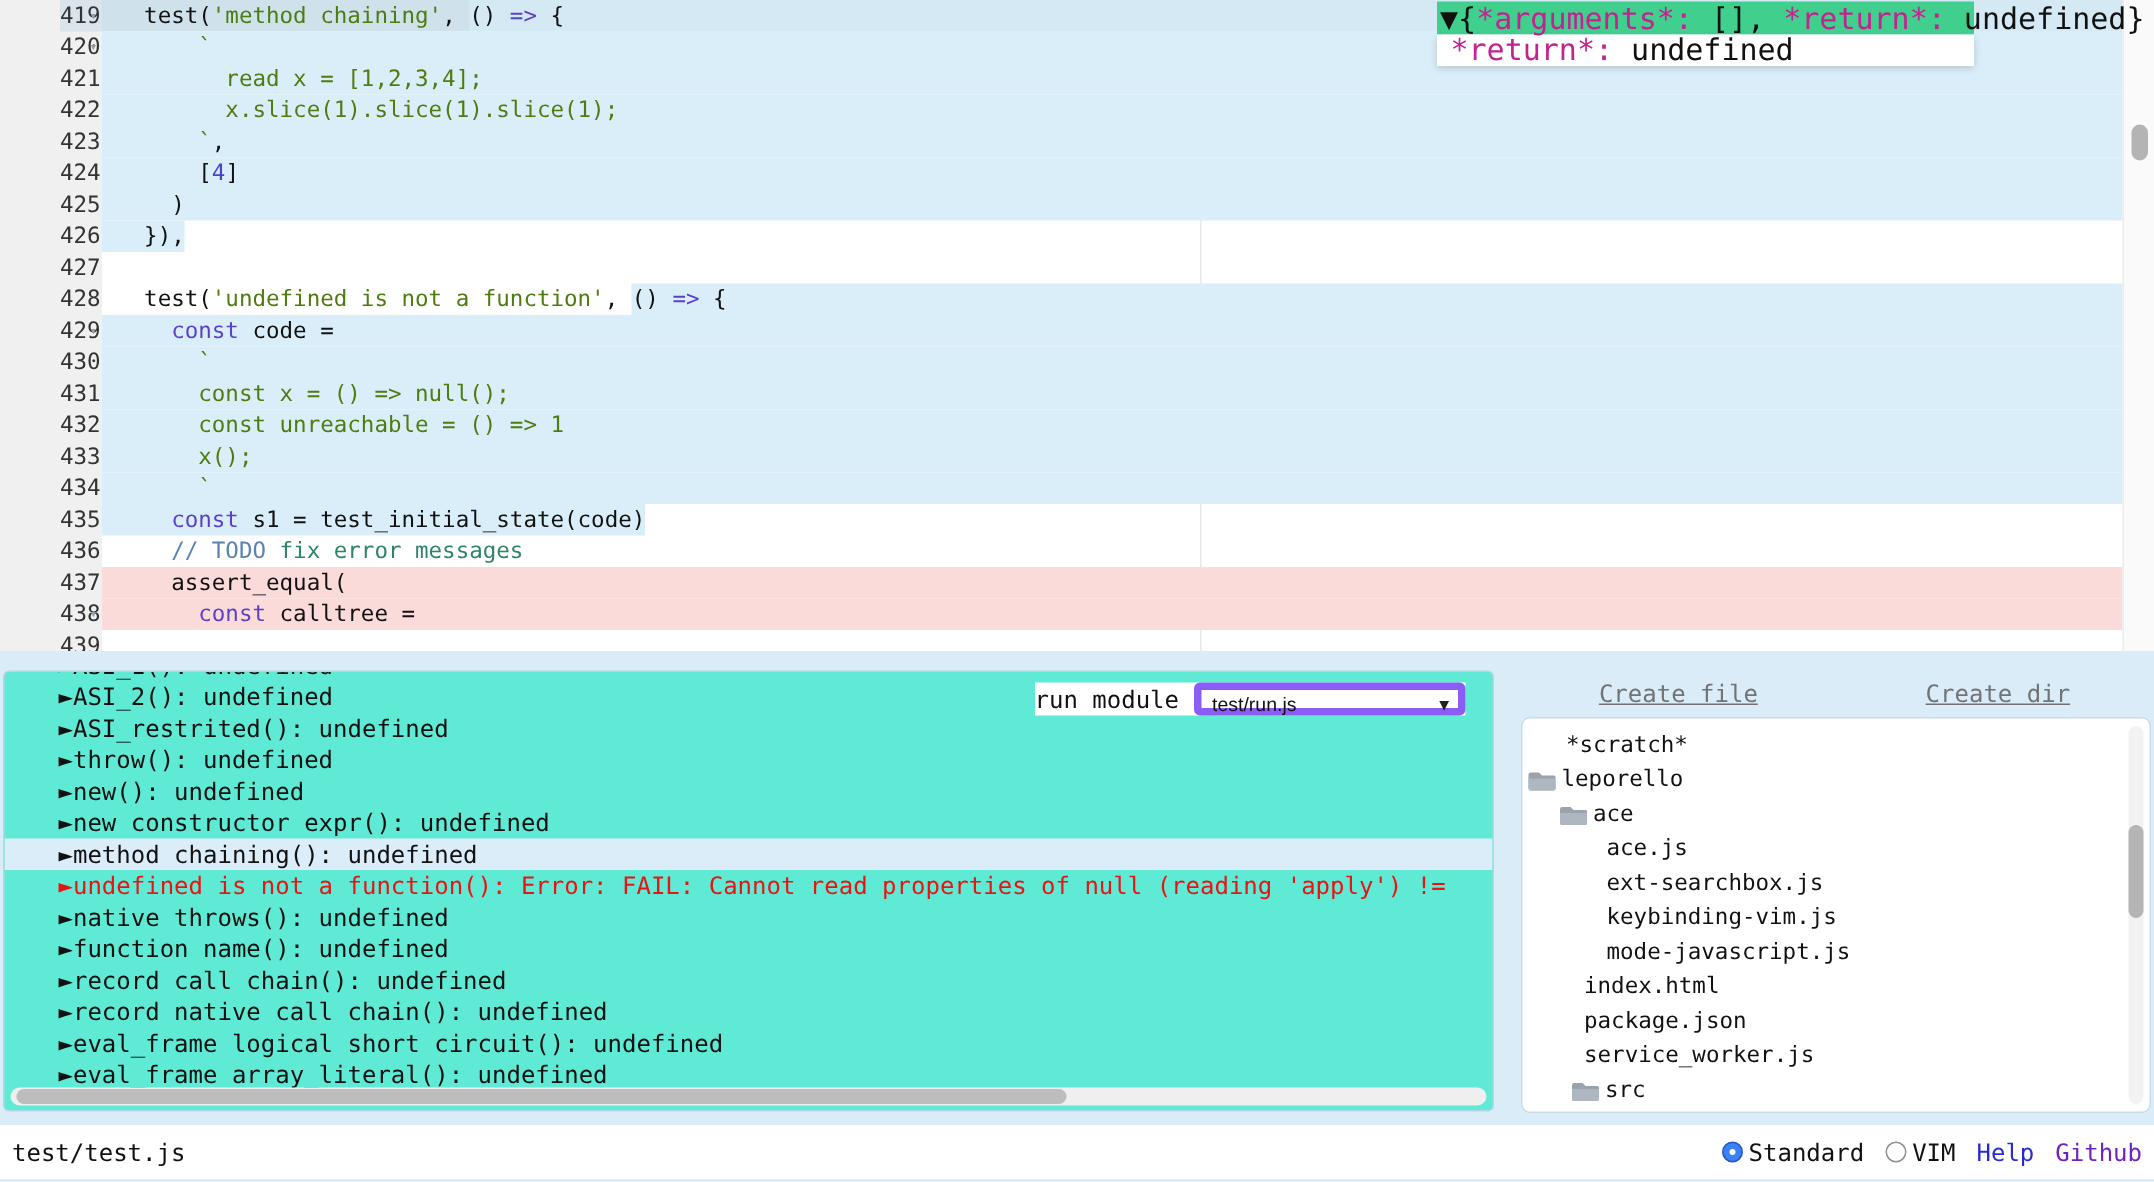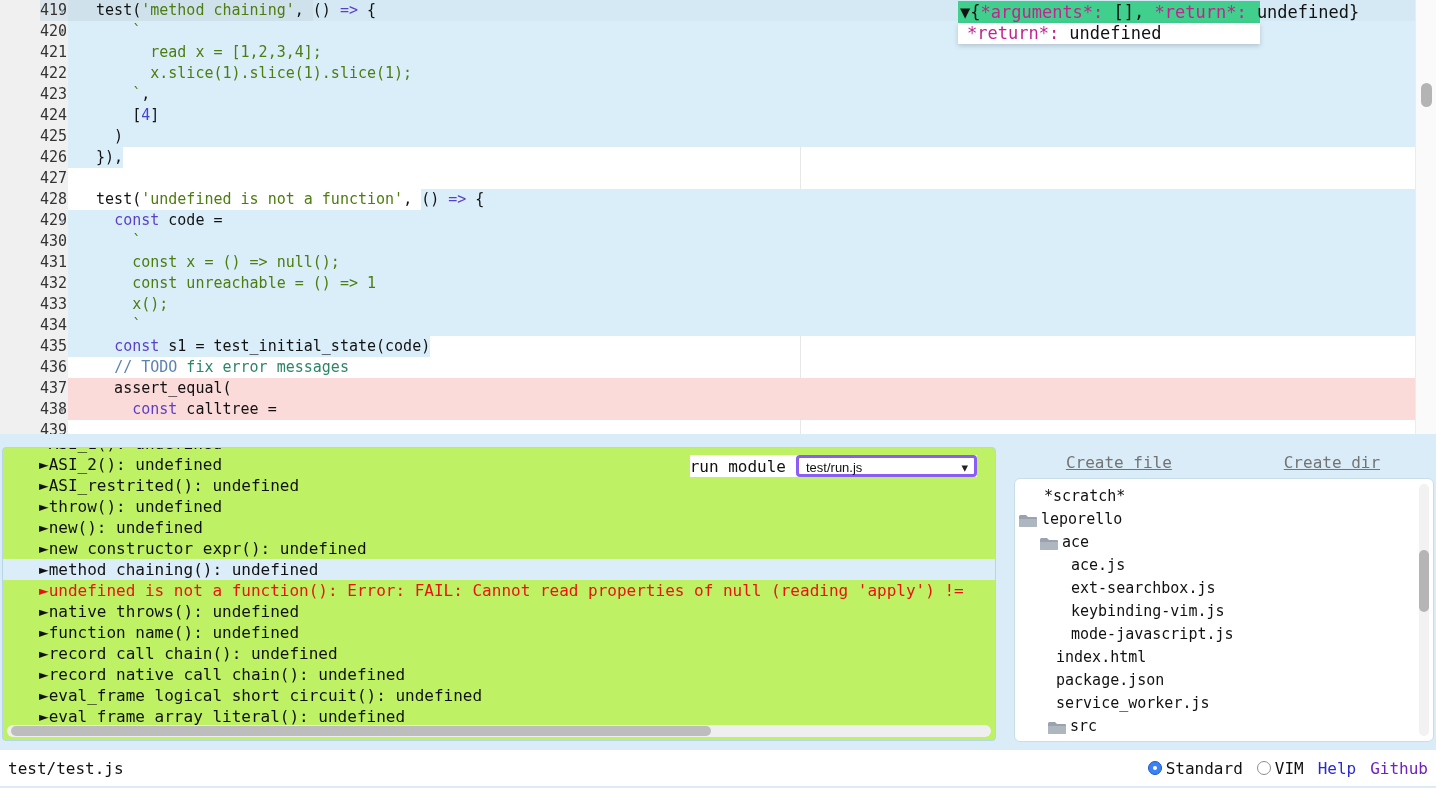--- a/index.html
+++ b/index.html
@@ -22,36 +22,36 @@
   .tok-cmtb{color:#5b82b3;}
   .tok-cmtg{color:#2e8468;}
   #gutter{position:absolute;left:0;top:0;width:68px;height:441px;background:#f0f0f0;}
   .gcell{position:relative;height:21px;line-height:21px;font-size:15px;color:#333;
          text-align:right;padding-right:15px;box-sizing:border-box;margin-left:40px;}
   .gcell.gactive{background:#dbe4ea;}
   .gfold{position:absolute;right:3px;top:1px;font-size:9px;color:#8fa0aa;}
   #ed-scroll{position:absolute;left:1415px;top:0;width:21px;height:434px;background:#fafafa;border-left:1px solid #ececec;box-sizing:border-box;}
   #ed-thumb{position:absolute;left:5px;top:83px;width:11px;height:24px;background:#b4b4b4;border-radius:6px;}
   
-  #tooltip{position:absolute;left:958px;top:1px;width:302px;z-index:6;font-size:17px;}
+  #tooltip{position:absolute;left:958px;top:1px;width:358px;z-index:6;font-size:20px;}
   #tt-header{height:22px;line-height:22px;background:#41cf8e;white-space:pre;padding-left:2px;}
   #tt-body{background:#fff;box-shadow:0 2px 5px rgba(0,0,0,0.18);}
   .tt-row{height:21px;line-height:21px;white-space:pre;padding-left:9px;}
   .tok-mag{color:#c32390;}
   
   #bottom{position:absolute;left:0;top:434px;width:1436px;height:316px;background:#d9ecf8;}
-  #console{position:absolute;left:2px;top:13px;width:994px;height:294px;background:#bef264;
+  #console{position:absolute;left:2px;top:13px;width:994px;height:294px;background:#5eead4;
            border:1px solid #b5d6e8;border-radius:4px;box-sizing:border-box;overflow:hidden;}
   #console-list{margin-top:-15px;}
   .citem{height:21px;line-height:21px;font-size:16px;white-space:pre;padding-left:36px;overflow:hidden;}
   .citem.sel{background:#dcedfa;}
   .citem.err{color:#e81414;}
   #run-module{position:absolute;top:7px;right:18px;display:flex;align-items:center;gap:10px;background:#fff;}
   #rm-label{font-size:16px;}
-  #rm-select{width:181px;height:22px;border:3px solid #8b5cf6;border-radius:4px;background:#fff;
+  #rm-select{width:181px;height:22px;border:5px solid #8b5cf6;border-radius:4px;background:#fff;
              font-family:"Liberation Sans",sans-serif;font-size:13px;line-height:20px;
              padding:0 20px 0 7px;position:relative;box-sizing:border-box;}
   #rm-chevron{position:absolute;right:6px;top:0;line-height:20px;font-size:13px;color:#222;}
   #con-hscroll{position:absolute;left:4px;right:4px;bottom:3px;height:12px;background:#efefef;border-radius:6px;}
   #con-hthumb{position:absolute;left:4px;top:1px;height:10px;width:700px;background:#bdbdbd;border-radius:5px;}
   
   #files-header{position:absolute;left:1010px;top:13px;width:426px;height:31px;
                 display:flex;justify-content:space-around;align-items:center;}
   .flink{font-size:16px;color:#737373;text-decoration:underline;cursor:pointer;}
   #tree{position:absolute;left:1014px;top:44px;width:420px;height:264px;background:#fff;

